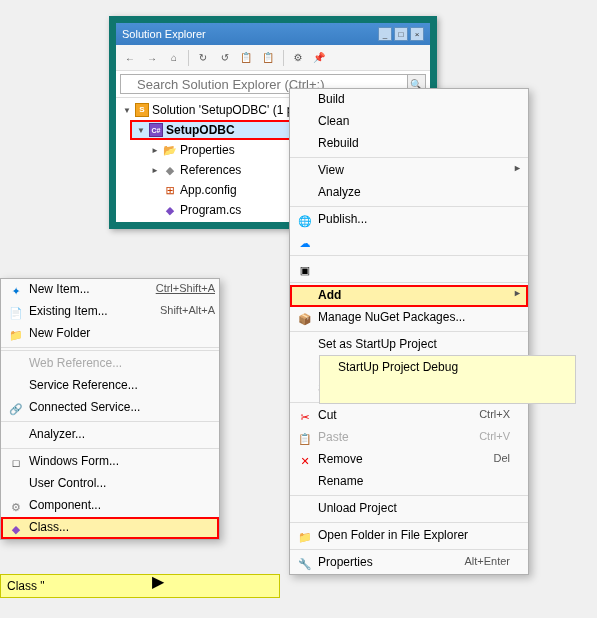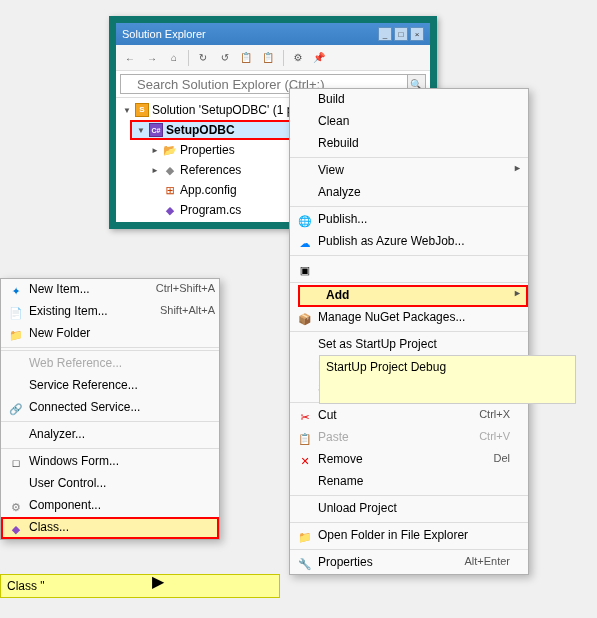--- a/index.html
+++ b/index.html
@@ -385,29 +385,28 @@
     <span class="ctx-icon"></span>
     <span>Analyze</span>
   </div>
   <div class="ctx-sep"></div>
   <div class="ctx-item">
     <span class="ctx-icon icon-blue">🌐</span>
     <span>Publish...</span>
   </div>
   <div class="ctx-item">
     <span class="ctx-icon" style="color:#0080ff;">☁</span>
-    <span>Publish as Azure WebJob...</span>
   </div>
   <div class="ctx-sep"></div>
   <div class="ctx-item">
     <span class="ctx-icon">▣</span>
   </div>
   <div class="ctx-sep"></div>
 
-  <div class="ctx-item" style="background:#fff2aa; outline:2px solid red; outline-offset:-2px;margin-left:8px;">
+  <div class="ctx-item" style="background:#fff2aa; outline:2px solid red; outline-offset:-2px;">
     <span class="ctx-icon"></span>
     <span style="font-weight:bold;">Add</span>
     <span class="ctx-arrow">►</span>
   </div>
   <div class="ctx-item">
     <span class="ctx-icon icon-teal">📦</span>
     <span>Manage NuGet Packages...</span>
   </div>
   <div class="ctx-sep"></div>
   <div class="ctx-item">
@@ -459,21 +458,21 @@
     <span class="ctx-icon">🔧</span>
     <span>Properties</span>
     <span class="ctx-shortcut">Alt+Enter</span>
   </div>
 </div>
 
 <div class="left-submenu">
   <div class="ctx-item">
     <span class="ctx-icon icon-blue">✦</span>
     <span>New Item...</span>
-    <span class="ctx-shortcut" style="right:4px;">Ctrl+Shift+A</span>
+    <span class="ctx-shortcut" style="right:4px;text-decoration:underline;">Ctrl+Shift+A</span>
   </div>
   <div class="ctx-item">
     <span class="ctx-icon">📄</span>
     <span>Existing Item...</span>
     <span class="ctx-shortcut" style="right:4px;">Shift+Alt+A</span>
   </div>
   <div class="ctx-item">
     <span class="ctx-icon icon-orange">📁</span>
     <span>New Folder</span>
   </div>
@@ -509,21 +508,21 @@
     <span class="ctx-icon icon-gray">⚙</span>
     <span>Component...</span>
   </div>
 
   <div class="ctx-item" style="background:#fff2aa; outline:2px solid red; outline-offset:-2px;">
     <span class="ctx-icon icon-purple">◆</span>
     <span>Class...</span>
   </div>
 </div>
 
-<div style="position:absolute; top:355px; left:319px; width:257px; height:49px; background:#ffffcc; border:1px solid #ccc; padding:4px 6px; font-size:12px; z-index:300;">
+<div style="position:absolute; top:355px; left:319px; width:257px; height:49px; background:#ffffcc; border:1px solid #ccc; padding:4px 18px; font-size:12px; z-index:300;">
   <span>StartUp Project Debug</span>
 </div>
 
 <div class="bottom-area">
   <span>Class "</span>
 </div>
 
 <div style="position:absolute; top:572px; left:152px; font-size:16px; z-index:400; pointer-events:none;">▶</div>
 
 </body></html>

